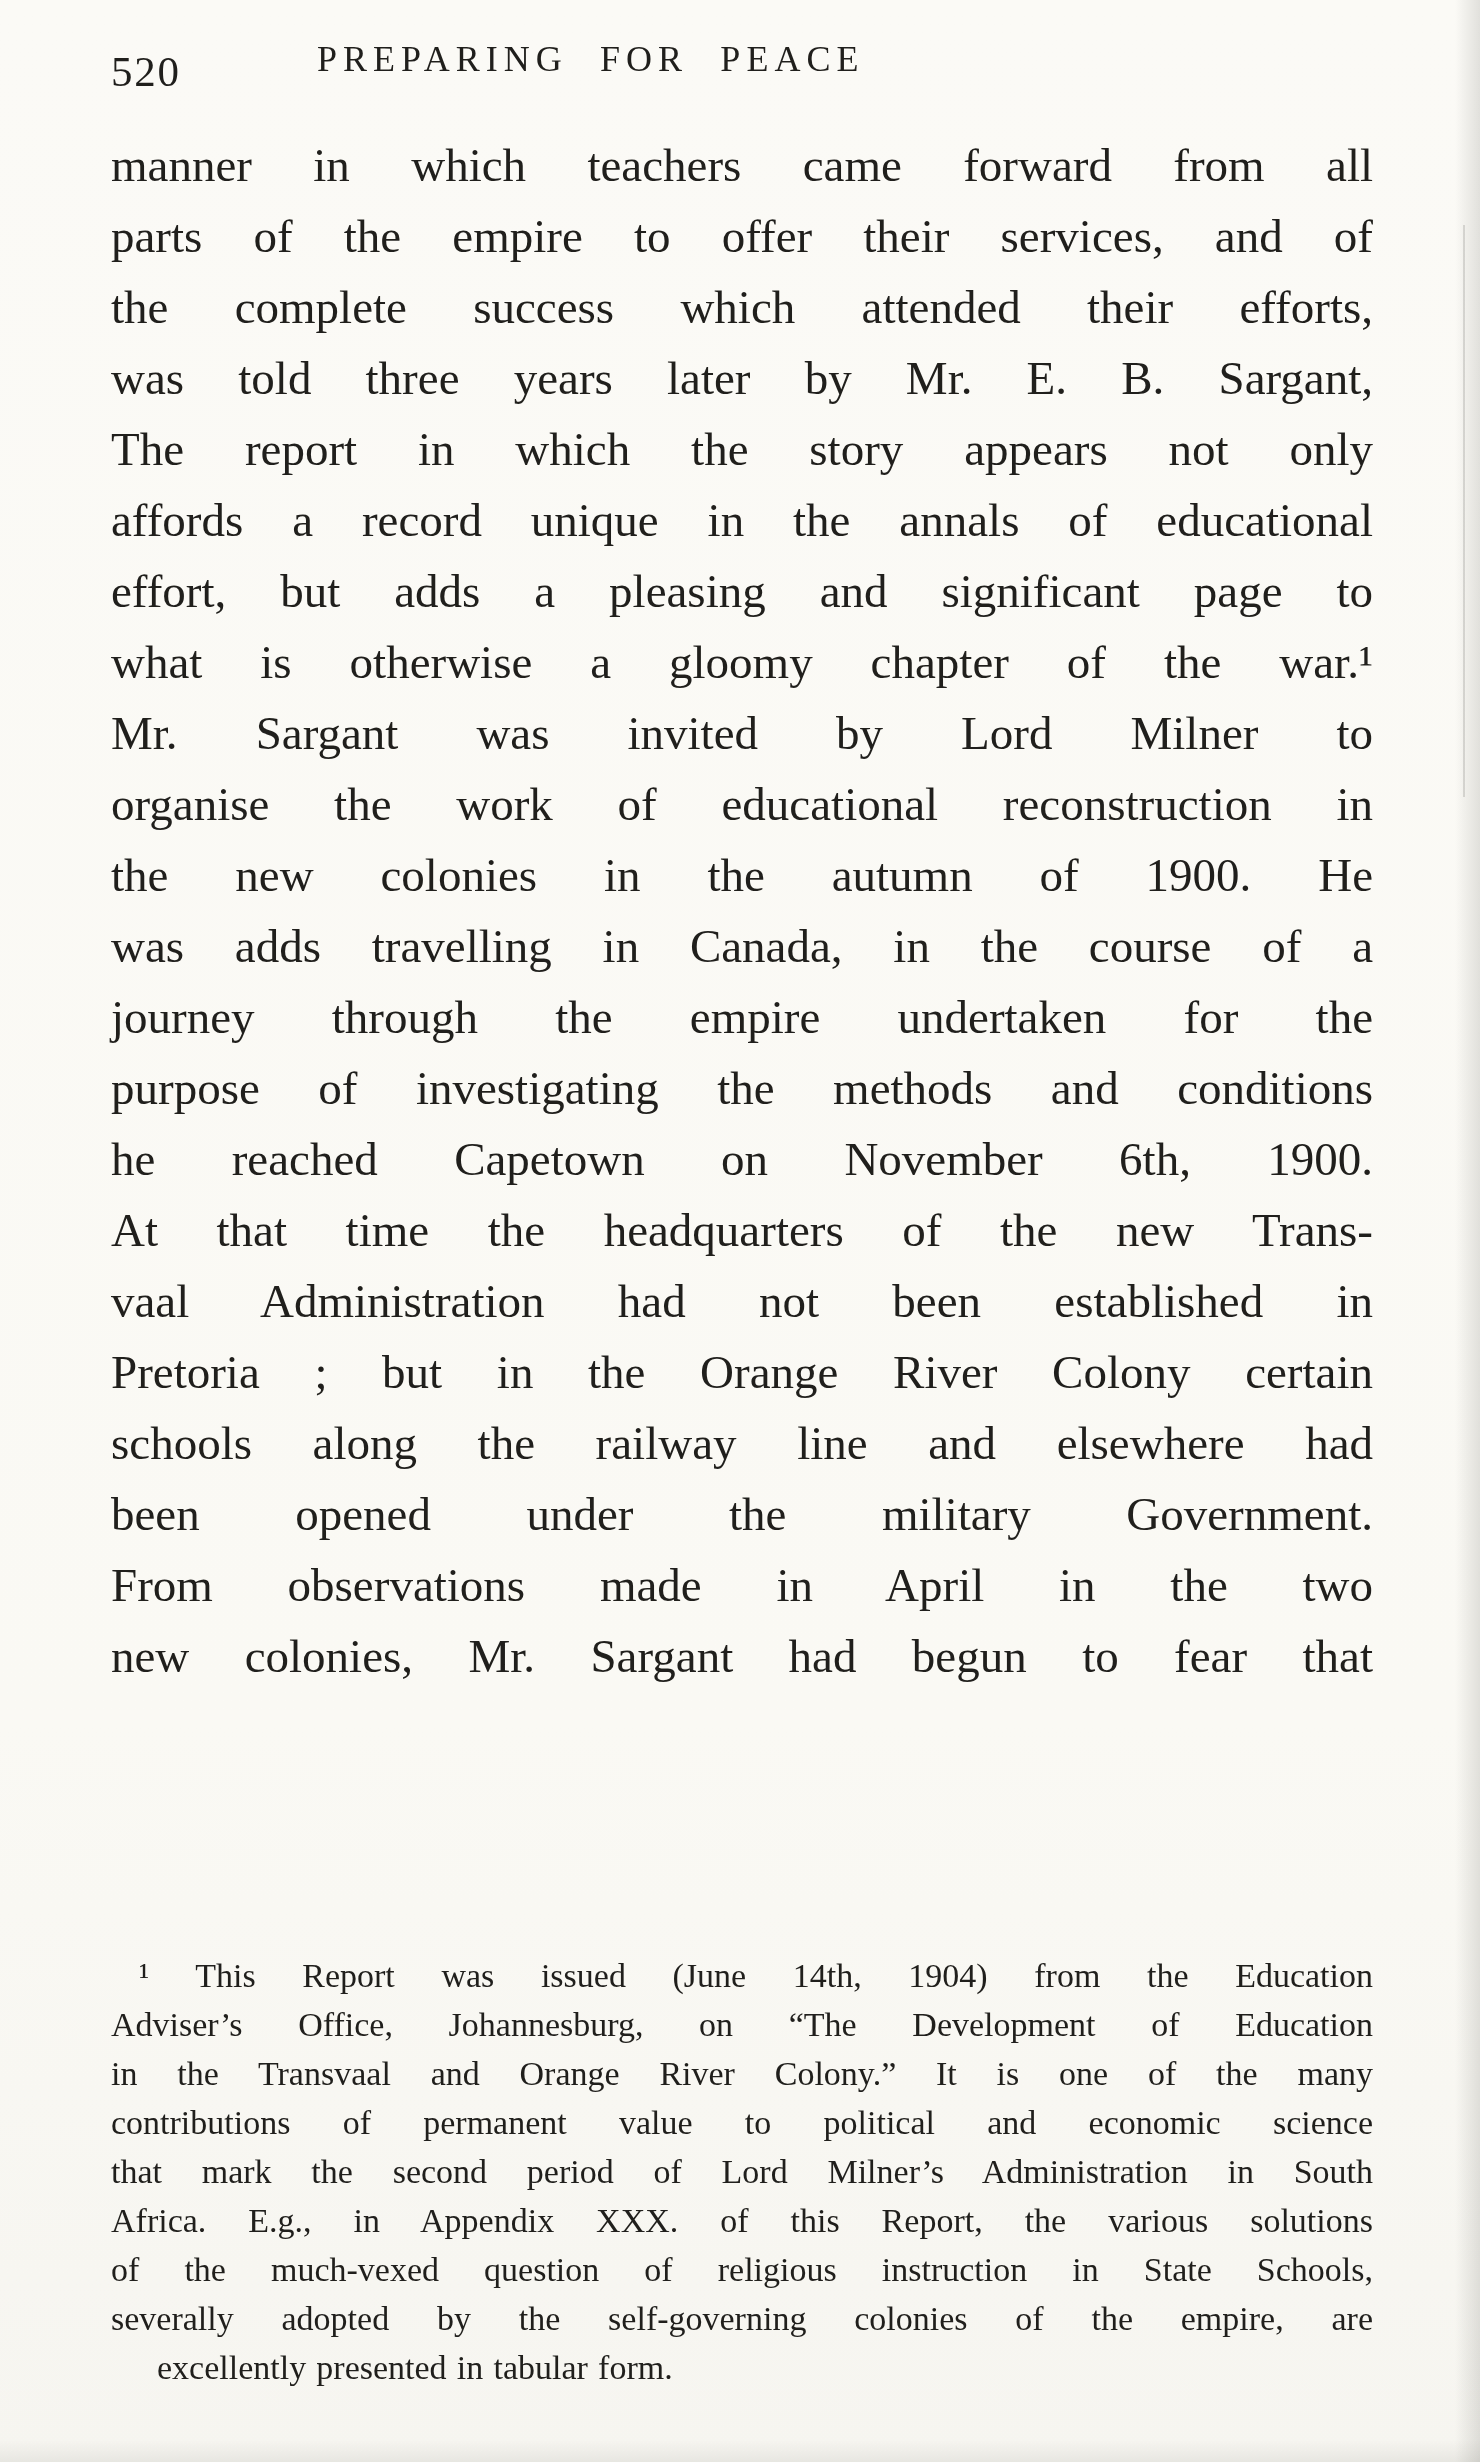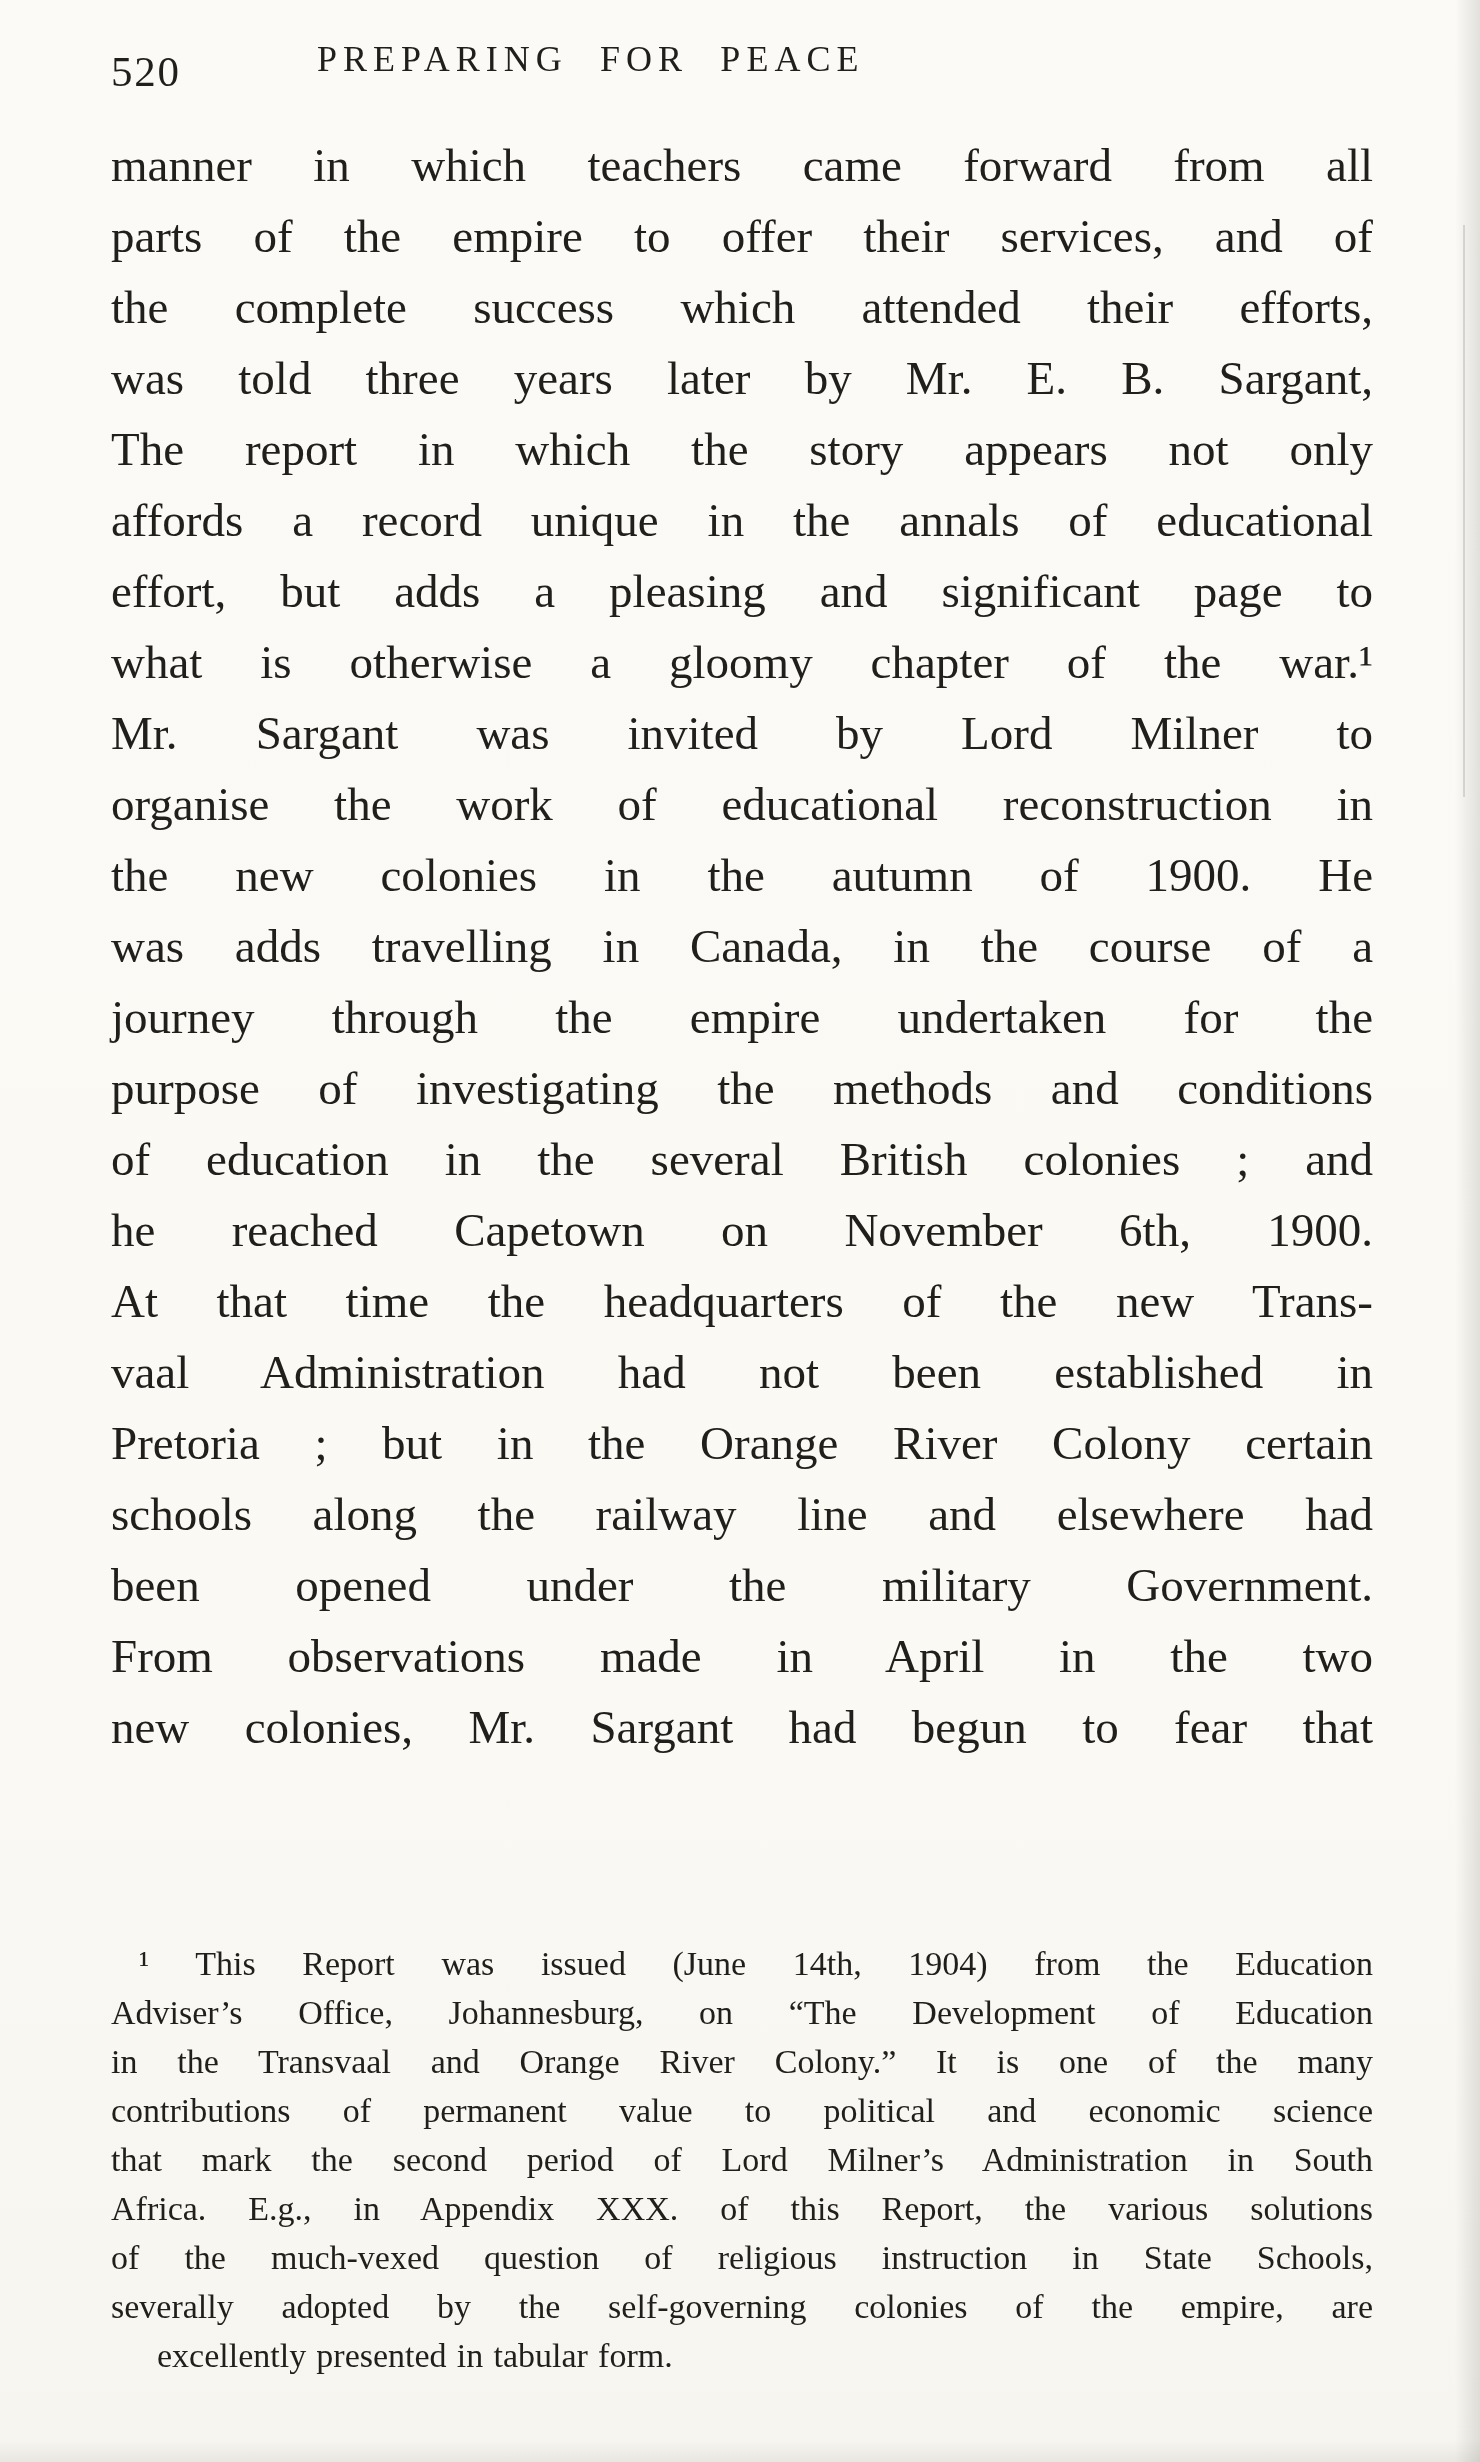--- a/index.html
+++ b/index.html
@@ -83,21 +83,21 @@
   }
 
   .footnote {
     position: absolute;
     top: 1939px;
     left: 111px;
     width: 1262px;
     font-size: 34px;
     line-height: 49px;
   }
-  .footnote .line:first-child { text-indent: 28px; }
+  .footnote .line:first-child { text-indent: 28px; margin-top: 12px; }
   .footnote .line:last-child  { text-align-last: left; margin-left: 46px; }
 </style>
 </head>
 <body>
 
 <div class="page">
 
   <div class="header">
     <span class="page-number">520</span>
     <span class="header-title">PREPARING FOR PEACE</span>
@@ -111,21 +111,20 @@
       <div class="line">The report in which the story appears not only</div>
       <div class="line">affords a record unique in the annals of educational</div>
       <div class="line">effort, but adds a pleasing and significant page to</div>
       <div class="line">what is otherwise a gloomy chapter of the war.¹</div>
       <div class="line">Mr. Sargant was invited by Lord Milner to</div>
       <div class="line">organise the work of educational reconstruction in</div>
       <div class="line">the new colonies in the autumn of 1900. He</div>
       <div class="line">was adds travelling in Canada, in the course of a</div>
       <div class="line">journey through the empire undertaken for the</div>
       <div class="line">purpose of investigating the methods and conditions</div>
-      <div class="line">of education in the several British colonies ; and</div>
       <div class="line">he reached Capetown on November 6th, 1900.</div>
       <div class="line">At that time the headquarters of the new Trans-</div>
       <div class="line">vaal Administration had not been established in</div>
       <div class="line">Pretoria ; but in the Orange River Colony certain</div>
       <div class="line">schools along the railway line and elsewhere had</div>
       <div class="line">been opened under the military Government.</div>
       <div class="line">From observations made in April in the two</div>
       <div class="line">new colonies, Mr. Sargant had begun to fear that</div>
     </div>
 

